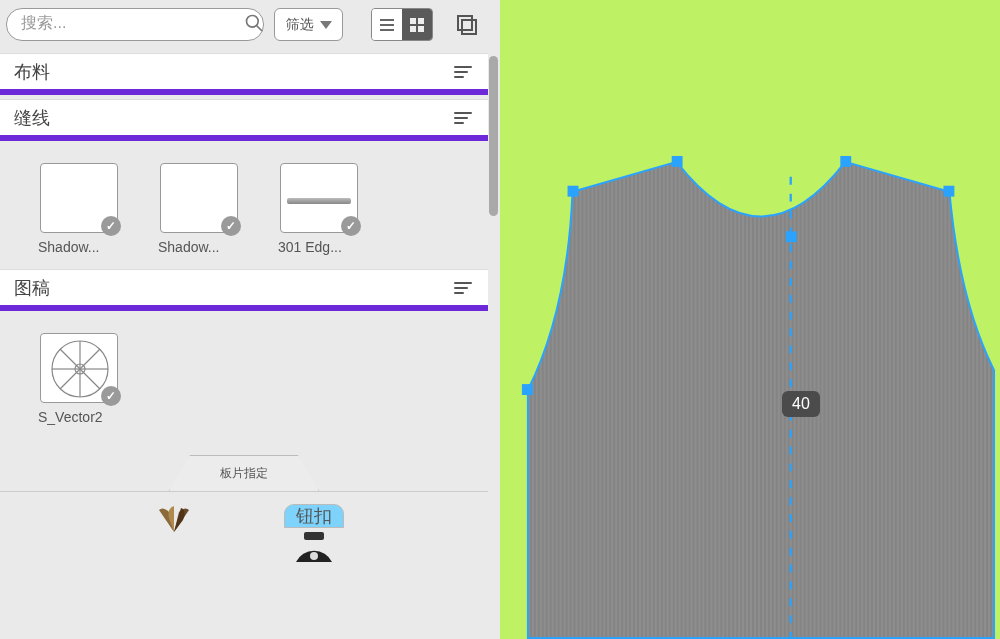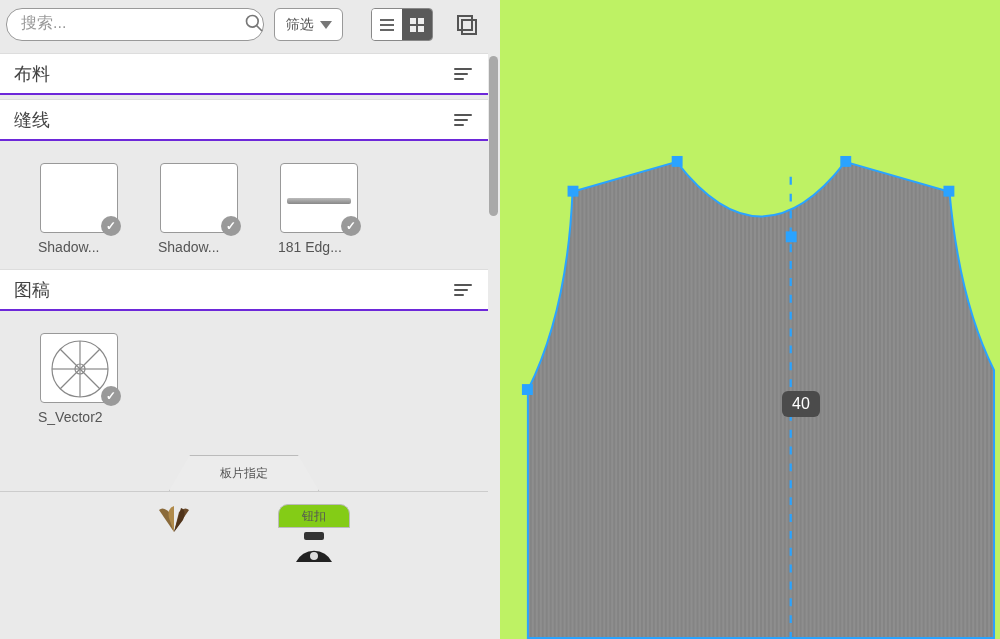--- a/index.html
+++ b/index.html
@@ -40,21 +40,21 @@
     margin-left: 18px;
   }
   .view-toggle .vt { width:32px; display:flex; align-items:center; justify-content:center; cursor:pointer; }
   .vt.list { background:#fff; }
   .vt.grid { background:#5a5a5a; }
   .layers-btn { width:33px; height:33px; display:flex; align-items:center; justify-content:center; cursor:pointer; margin-left:8px; }
 
   .section-header {
     background: #fff; height: 42px; display:flex; align-items:center; justify-content:space-between;
     padding: 0 14px; font-size: 18px; color:#444; margin-top: 4px;
-    border-top:1px solid #ddd; border-bottom:2px solid #6d28d9;
+    border-top:1px solid #ddd; border-bottom:6px solid #6d28d9;
   }
   .section-header:first-of-type { margin-top: 4px; }
   .sort-icon { cursor:pointer; }
   .sort-icon svg { display:block; }
 
   .thumb-row { display:flex; gap: 40px; padding: 22px 26px 10px 38px; }
   .thumb-cell { width: 80px; display:flex; flex-direction:column; align-items:flex-end; gap:6px; cursor:pointer; }
   .thumb { width:78px; height:70px; border:1px solid #999; border-radius:4px; background:#fff; position:relative; }
   .thumb.stitch::before {
     content:""; position:absolute; left:6px; right:6px; top:34px; height:6px;
@@ -73,21 +73,21 @@
   
   .assign-wrap { padding-top: 20px; display:flex; flex-direction:column; align-items:center; }
   .assign-tab {
     width: 150px; height: 36px; background:#ececec; border:1px solid #bbb;
     border-bottom:none;
     display:flex; align-items:center; justify-content:center; font-size:12px; color:#555;
     clip-path: polygon(14% 0, 86% 0, 100% 100%, 0 100%);
   }
   .buttons-row { width:100%; border-top:1px solid #ccc; padding: 12px 0 0 0; display:flex; justify-content:center; gap:60px; }
   .bpair { display:flex; flex-direction:column; align-items:center; gap:4px; }
-  .blabel-tab { width:72px; height:24px; display:flex; align-items:center; justify-content:center; font-size:12px; background:#84cc16; border:1px solid #bbb; border-radius:10px 10px 0 0; color:#555; }
+  .blabel-tab { width:60px; height:24px; display:flex; align-items:center; justify-content:center; font-size:18px; background:#7dd3fc; border:1px solid #bbb; border-radius:10px 10px 0 0; color:#555; }
   .bthumb { width:80px; height:30px; display:flex; align-items:center; justify-content:center; cursor:pointer; }
 
   
   .scrollbar {
     position:absolute; right:2px; top:56px; bottom:0; width:9px; background:transparent;
   }
   .scroll-thumb { position:absolute; top:0; width:100%; height:160px; background:#a9a9a9; border-radius:5px; cursor:pointer; }
 
   
   .viewport { flex:1; height:100%; background:#bef264; position:relative; overflow:hidden; }
@@ -188,21 +188,21 @@
       <div class="thumb-cell">
         <div class="thumb">
             <span class="check"></span>
           </div>
         <div class="thumb-label">Shadow...</div>
       </div>
       <div class="thumb-cell">
         <div class="thumb stitch">
             <span class="check"></span>
           </div>
-        <div class="thumb-label">181 Edg...</div>
+        <div class="thumb-label">301 Edg...</div>
       </div>
     </div>
 
     <div class="section-header">
       <span>图稿</span>
       <span class="sort-icon">
         <svg width="22" height="18" viewBox="0 0 22 18">
             <g stroke="#555" stroke-width="2" stroke-linecap="round">
               <line x1="3" y1="4" x2="19" y2="4"></line>
               <line x1="3" y1="9" x2="15" y2="9"></line>

